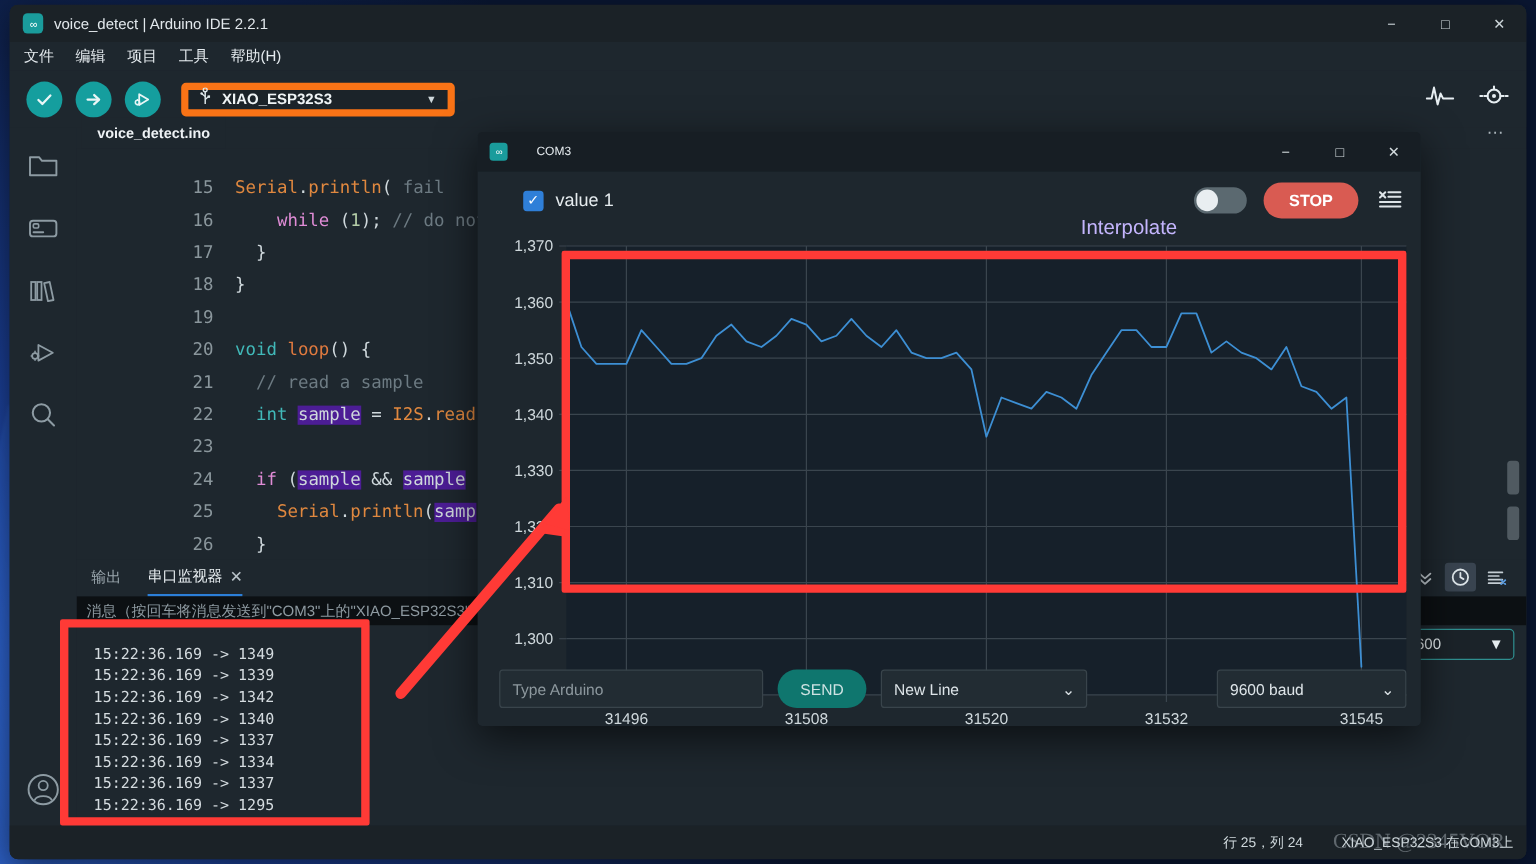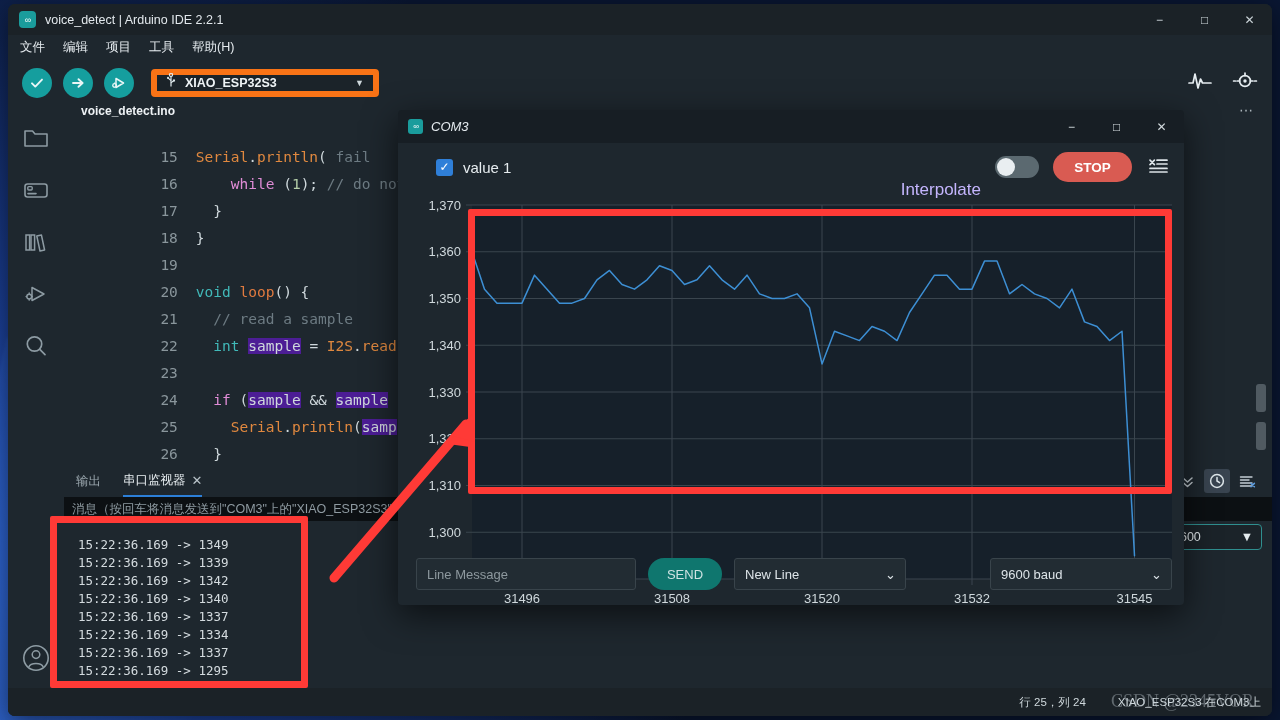--- a/index.html
+++ b/index.html
@@ -137,21 +137,21 @@
 
   
   .plotter {
     position: absolute; left: 398px; top: 110px; width: 786px; height: 495px;
     background: #1e272e; border-radius: 4px; box-shadow: 0 10px 34px rgba(0,0,0,.6);
     overflow: hidden;
   }
   .pl-title { height: 33px; background: #171e24; display: flex; align-items: center; position: relative; }
   .pl-logo { width: 15px; height: 15px; margin-left: 10px; border-radius: 3px; background: #1a9c9c;
     display:flex; align-items:center; justify-content:center; font-size:8px; color:#fff; letter-spacing:-1px;}
-  .pl-title-text { margin-left: 8px; font-size: 13px; color: #e4eaee; font-style: italic; }
+  .pl-title-text { margin-left: 24px; font-size: 10px; color: #e4eaee; }
   .pl-winbtns { position: absolute; right: 0; top: 0; display: flex; height: 33px; }
   .pl-winbtn { width: 45px; height: 33px; display: flex; align-items: center; justify-content: center;
     color: #d4dcdf; font-size: 12px; }
 
   .pl-toolbar { height: 48px; display: flex; align-items: center; padding: 0 12px 0 38px; position: relative; }
   .pl-check { width: 17px; height: 17px; border-radius: 3px; background: #2f7fd8; color: #fff;
     display: flex; align-items: center; justify-content: center; font-size: 12px; }
   .pl-series-label { margin-left: 10px; font-size: 15px; color: #e6ecef; }
   .pl-tb-right { position: absolute; right: 12px; top: 0; height: 48px; display: flex;
     align-items: center; gap: 14px; }
@@ -171,21 +171,21 @@
   .msg-input { width: 220px; height: 32px; background: #222c33; border: 1px solid #39444b;
     border-radius: 3px; display: flex; align-items: center; padding: 0 10px; }
   .msg-input span { font-size: 13px; color: #8d989e; }
   .send-btn { width: 74px; height: 32px; border-radius: 16px; background: #0f766e; color: #cfe3e3;
     font-size: 13px; display: flex; align-items: center; justify-content: center; }
   .sel-box { height: 32px; background: #222c33; border: 1px solid #39444b; border-radius: 3px;
     display: flex; align-items: center; padding: 0 10px; position: relative; }
   .sel-box span { font-size: 13px; color: #dde4e8; }
   .sel-caret { position: absolute; right: 9px; color: #c3ccd2; font-size: 10px; }
   .eol-box { width: 172px; }
-  .baud-box { width: 182px; margin-left: auto; }
+  .baud-box { width: 158px; margin-left: auto; }
 
   
   .ann-rect { position: absolute; border: 7px solid #ff3a36; border-radius: 2px; }
   .ann-arrow { position: absolute; }
 </style>
 </head>
 <body>
 
 <div id="root">
   <div class="wallpaper"></div>
@@ -491,21 +491,21 @@
           <text x="574" y="412" fill="#cfd8dc" font-size="13" text-anchor="middle" font-family="&quot;Liberation Sans&quot;, sans-serif">31532</text>
           <line x1="736.5" y1="14" x2="736.5" y2="388" stroke="#3a454e" stroke-width="1"></line>
           <line x1="736.5" y1="388" x2="736.5" y2="394" stroke="#3a454e" stroke-width="1"></line>
           <text x="736.5" y="412" fill="#cfd8dc" font-size="13" text-anchor="middle" font-family="&quot;Liberation Sans&quot;, sans-serif">31545</text>
           <path d="M74.00 60.75 L86.50 98.15 L99.00 112.17 L111.50 112.17 L124.00 112.17 L136.50 84.13 L149.00 98.15 L161.50 112.17 L174.00 112.17 L186.50 107.50 L199.00 88.80 L211.50 79.45 L224.00 93.48 L236.50 98.15 L249.00 88.80 L261.50 74.77 L274.00 79.45 L286.50 93.48 L299.00 88.80 L311.50 74.77 L324.00 88.80 L336.50 98.15 L349.00 84.13 L361.50 102.83 L374.00 107.50 L386.50 107.50 L399.00 102.83 L411.50 116.85 L424.00 172.95 L436.50 140.23 L449.00 144.90 L461.50 149.58 L474.00 135.55 L486.50 140.23 L499.00 149.58 L511.50 121.52 L524.00 102.83 L536.50 84.13 L549.00 84.13 L561.50 98.15 L574.00 98.15 L586.50 70.10 L599.00 70.10 L611.50 102.83 L624.00 93.48 L636.50 102.83 L649.00 107.50 L661.50 116.85 L674.00 98.15 L686.50 130.88 L699.00 135.55 L711.50 149.58 L724.00 140.23 L736.50 364.63" stroke="#3d8fd4" stroke-width="1.5" fill="none" stroke-linejoin="round" stroke-linecap="round"></path>
         </svg>
     </div>
 
     <div class="pl-bottom">
       <div class="msg-input">
-        <span>Line Message</span>
+        <span>Type Arduino</span>
       </div>
       <div class="send-btn">SEND</div>
       <div class="sel-box eol-box">
         <span>New Line</span>
         <span class="sel-caret">⌄</span>
       </div>
       <div class="sel-box baud-box">
         <span>9600 baud</span>
         <span class="sel-caret">⌄</span>
       </div>

